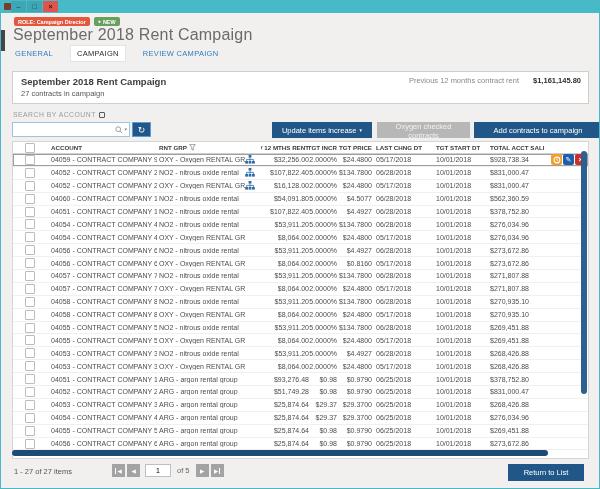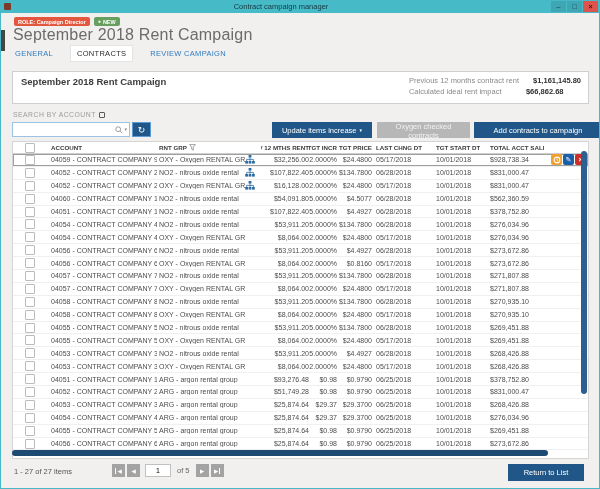--- a/index.html
+++ b/index.html
@@ -108,55 +108,51 @@
   .return-btn{position:absolute;top:464px;left:508px;width:76px;height:17px;background:#205788;
               border:none;color:#fff;font-size:7.5px;font-family:inherit;cursor:pointer}
 </style>
 </head>
 <body>
 
 <div class="frame"></div>
 
 <div class="titlebar">
   <span class="app-icon"></span>
-  <span class="tb-title">Contract campaign manager</span>
   <span class="win-controls">
     <button class="wbtn">–</button>
     <button class="wbtn">□</button>
     <button class="wbtn close">×</button>
   </span>
 </div>
 
 <div class="left-bar"></div>
 <div class="badges">
   <span class="badge role">ROLE: Campaign Director</span>
   <span class="badge new">
     <span class="dot">●</span>
     <span>NEW</span>
   </span>
 </div>
 <div class="page-title">September 2018 Rent Campaign</div>
 <div class="tabs" id="tabs">
     <span class="tab">GENERAL</span>
-    <span class="tab active">CONTRACTS</span>
+    <span class="tab active">CAMPAIGN</span>
     <span class="tab">REVIEW CAMPAIGN</span>
   </div>
 
 <div class="summary">
   <div class="sum-left">
     <div class="sum-title">September 2018 Rent Campaign</div>
+    <div class="sum-sub">27 contracts in campaign</div>
   </div>
   <div class="sum-right" id="stats">
       <div class="stat-row">
     <span class="stat-label">Previous 12 months contract rent</span>
     <span class="stat-value">$1,161,145.80</span>
-  </div>
-      <div class="stat-row">
-    <span class="stat-label">Calculated ideal rent impact</span>
-    <span class="stat-value">$66,862.68</span>
   </div>
     </div>
 </div>
 
 <div class="search-label">
   <span>SEARCH BY ACCOUNT</span>
   <span class="sq-icon"></span>
 </div>
 <div class="search-box">
   <input class="search-input" placeholder="" style="">

